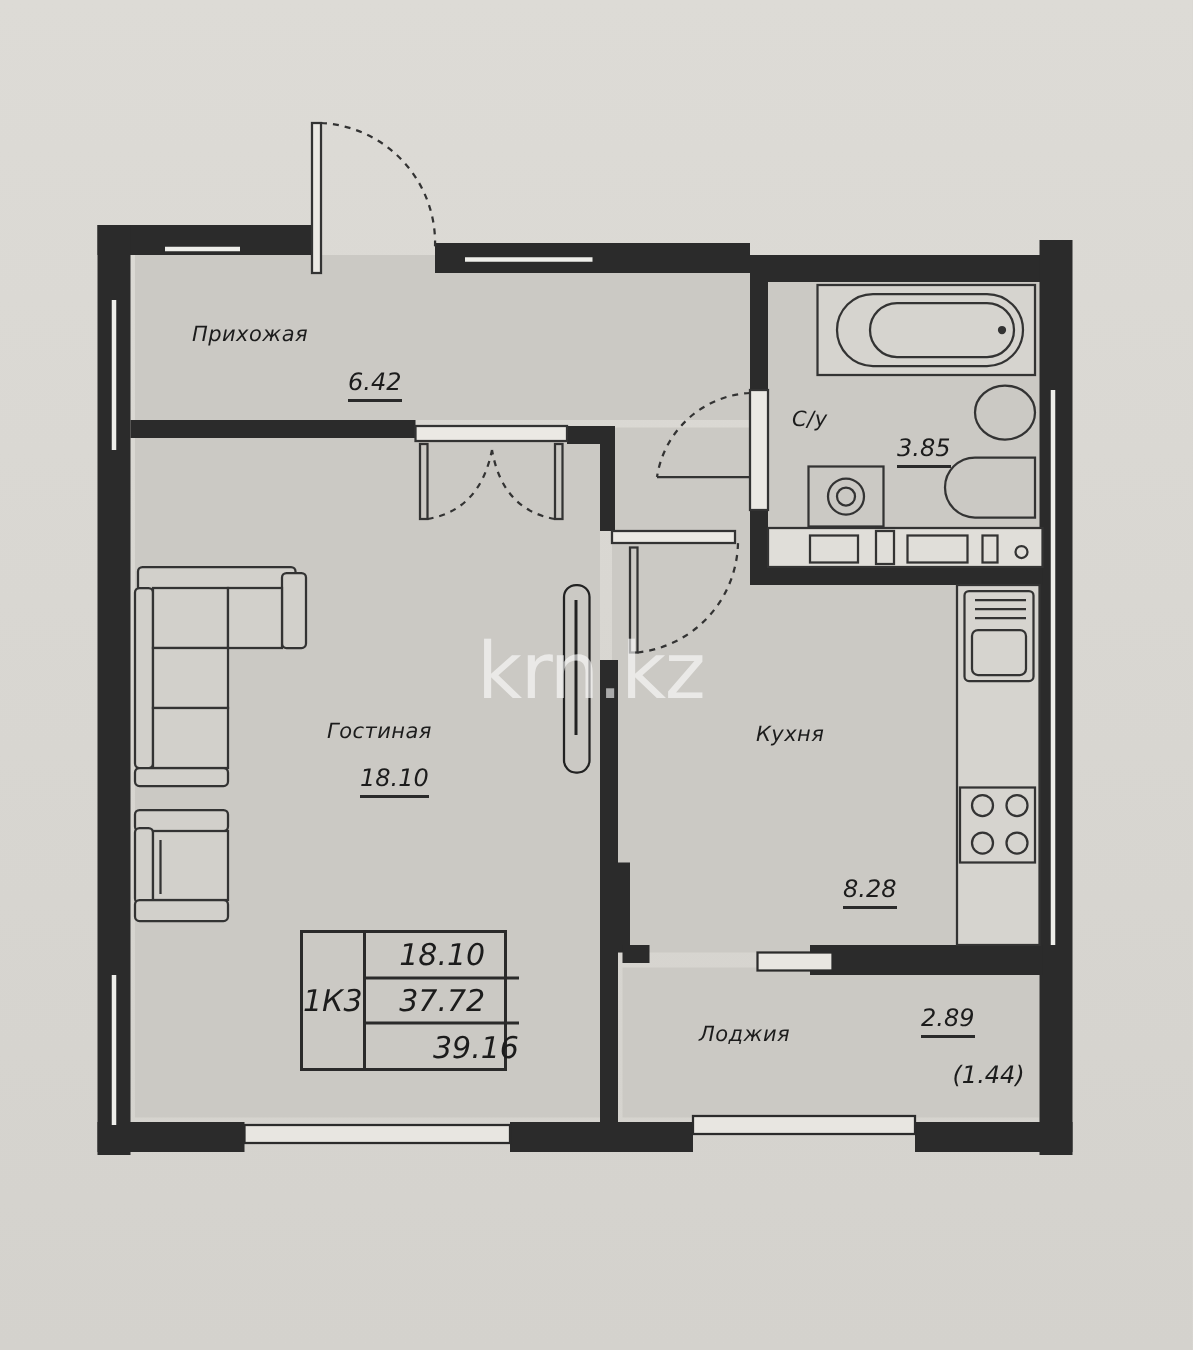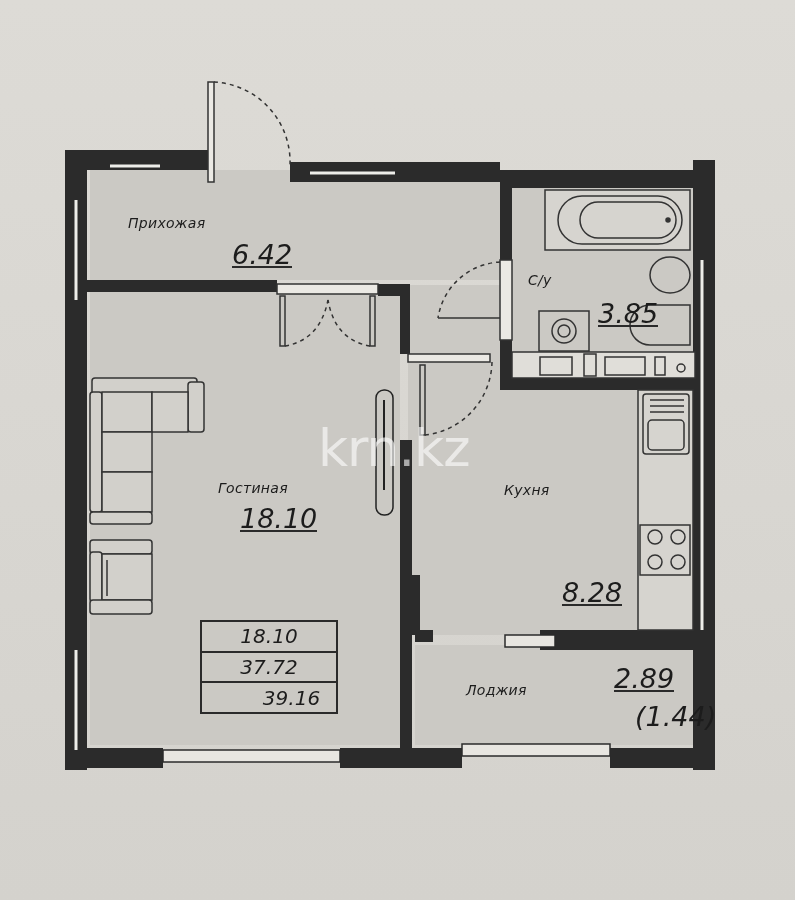--- a/index.html
+++ b/index.html
@@ -1,20 +1,20 @@
 <!DOCTYPE html>
 <html><head>
 <meta charset="utf-8">
 <style>
   html,body{margin:0;padding:0;}
   body{width:795px;height:900px;background:#d9d7d2;position:relative;overflow:hidden;font-family:"DejaVu Sans",sans-serif;}
   .paper{position:absolute;left:0;top:0;width:795px;height:900px;background:linear-gradient(180deg,#dddbd6 0%,#d4d2cd 100%);}
   svg{position:absolute;left:0;top:0;}
   .lbl{position:absolute;font-style:italic;color:#1c1c1c;font-size:14px;letter-spacing:0.3px;white-space:nowrap;}
-  .area{position:absolute;font-style:italic;color:#1c1c1c;font-size:27px;white-space:nowrap;border-bottom:2px solid #2a2a2a;line-height:22px;}
+  .area{position:absolute;font-style:italic;color:#1c1c1c;font-size:16px;white-space:nowrap;border-bottom:2px solid #2a2a2a;line-height:22px;}
   .plain{border-bottom:none;}
   .wm{position:absolute;left:318px;top:418px;font-size:52px;font-weight:normal;color:rgba(255,255,255,0.6);letter-spacing:-1px;font-family:"DejaVu Sans",sans-serif;}
   .tbl{position:absolute;left:200px;top:620px;width:134px;height:90px;border:2px solid #2a2a2a;display:flex;}
   .tbl .code{width:48px;border-right:2px solid #2a2a2a;display:flex;align-items:center;justify-content:center;font-style:italic;font-size:20px;color:#1c1c1c;}
   .tbl .vals{flex:1;display:flex;flex-direction:column;}
   .tbl .vals div{flex:1;display:flex;align-items:center;justify-content:center;font-style:italic;font-size:20px;color:#1c1c1c;border-bottom:2px solid #2a2a2a;}
   .tbl .vals div:last-child{border-bottom:none;padding-left:45px;}
 </style>
 </head>
 <body>
@@ -164,33 +164,34 @@
     <circle cx="678" cy="537" r="7" fill="none"></circle>
     <circle cx="655" cy="562" r="7" fill="none"></circle>
     <circle cx="678" cy="562" r="7" fill="none"></circle>
   </g>
 </svg>
 
 <div class="lbl" style="left:128px;top:215px;">Прихожая</div>
 <div class="area" style="left:232px;top:244px;">6.42</div>
 
 <div class="lbl" style="left:528px;top:272px;">С/у</div>
-<div class="area" style="left:598px;top:303px;">3.85</div>
+<div class="area" style="left:598px;top:288px;">3.85</div>
 
 <div class="lbl" style="left:218px;top:480px;">Гостиная</div>
 <div class="area" style="left:240px;top:508px;">18.10</div>
 
 <div class="lbl" style="left:504px;top:482px;">Кухня</div>
 <div class="area" style="left:562px;top:582px;">8.28</div>
 
 <div class="lbl" style="left:466px;top:682px;">Лоджия</div>
 <div class="area" style="left:614px;top:668px;">2.89</div>
 <div class="area plain" style="left:635px;top:706px;text-align:center;">(1.44)</div>
 
 <div class="tbl">
+  <div class="code">1К3</div>
   <div class="vals">
     <div>18.10</div>
     <div>37.72</div>
     <div>39.16</div>
   </div>
 </div>
 
 <div class="wm">krn.kz</div>
 
 </body></html>

